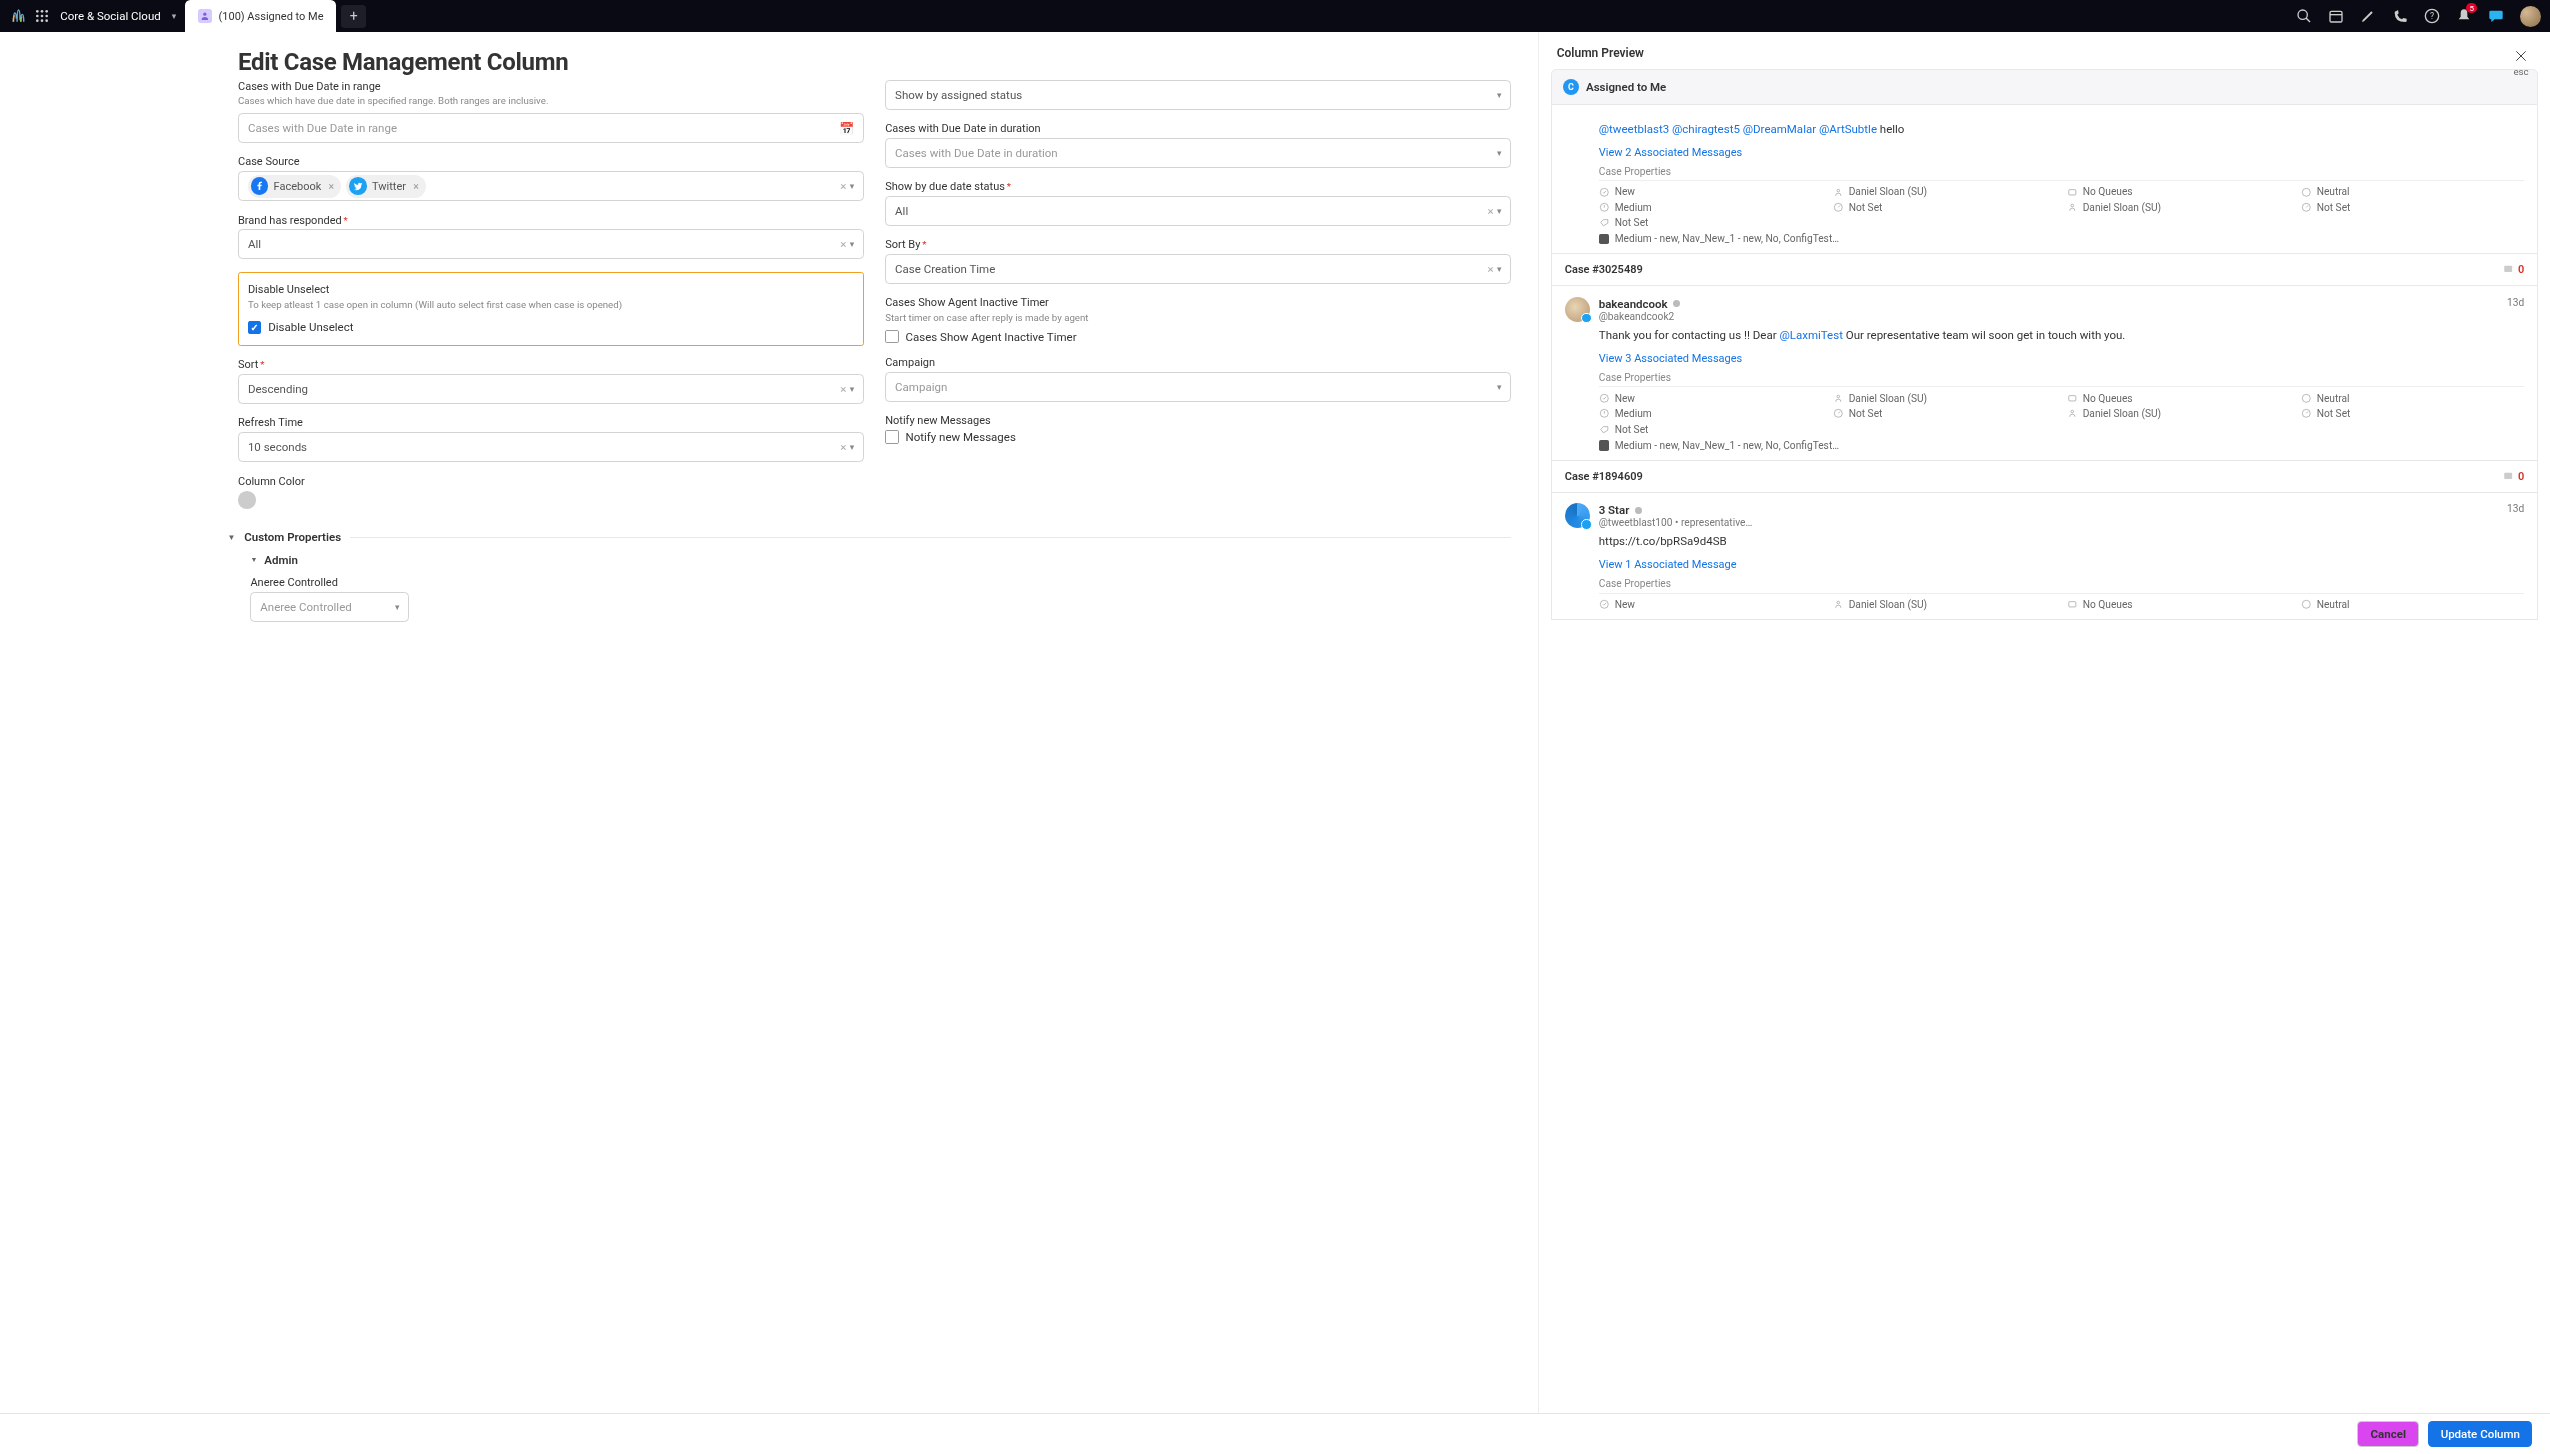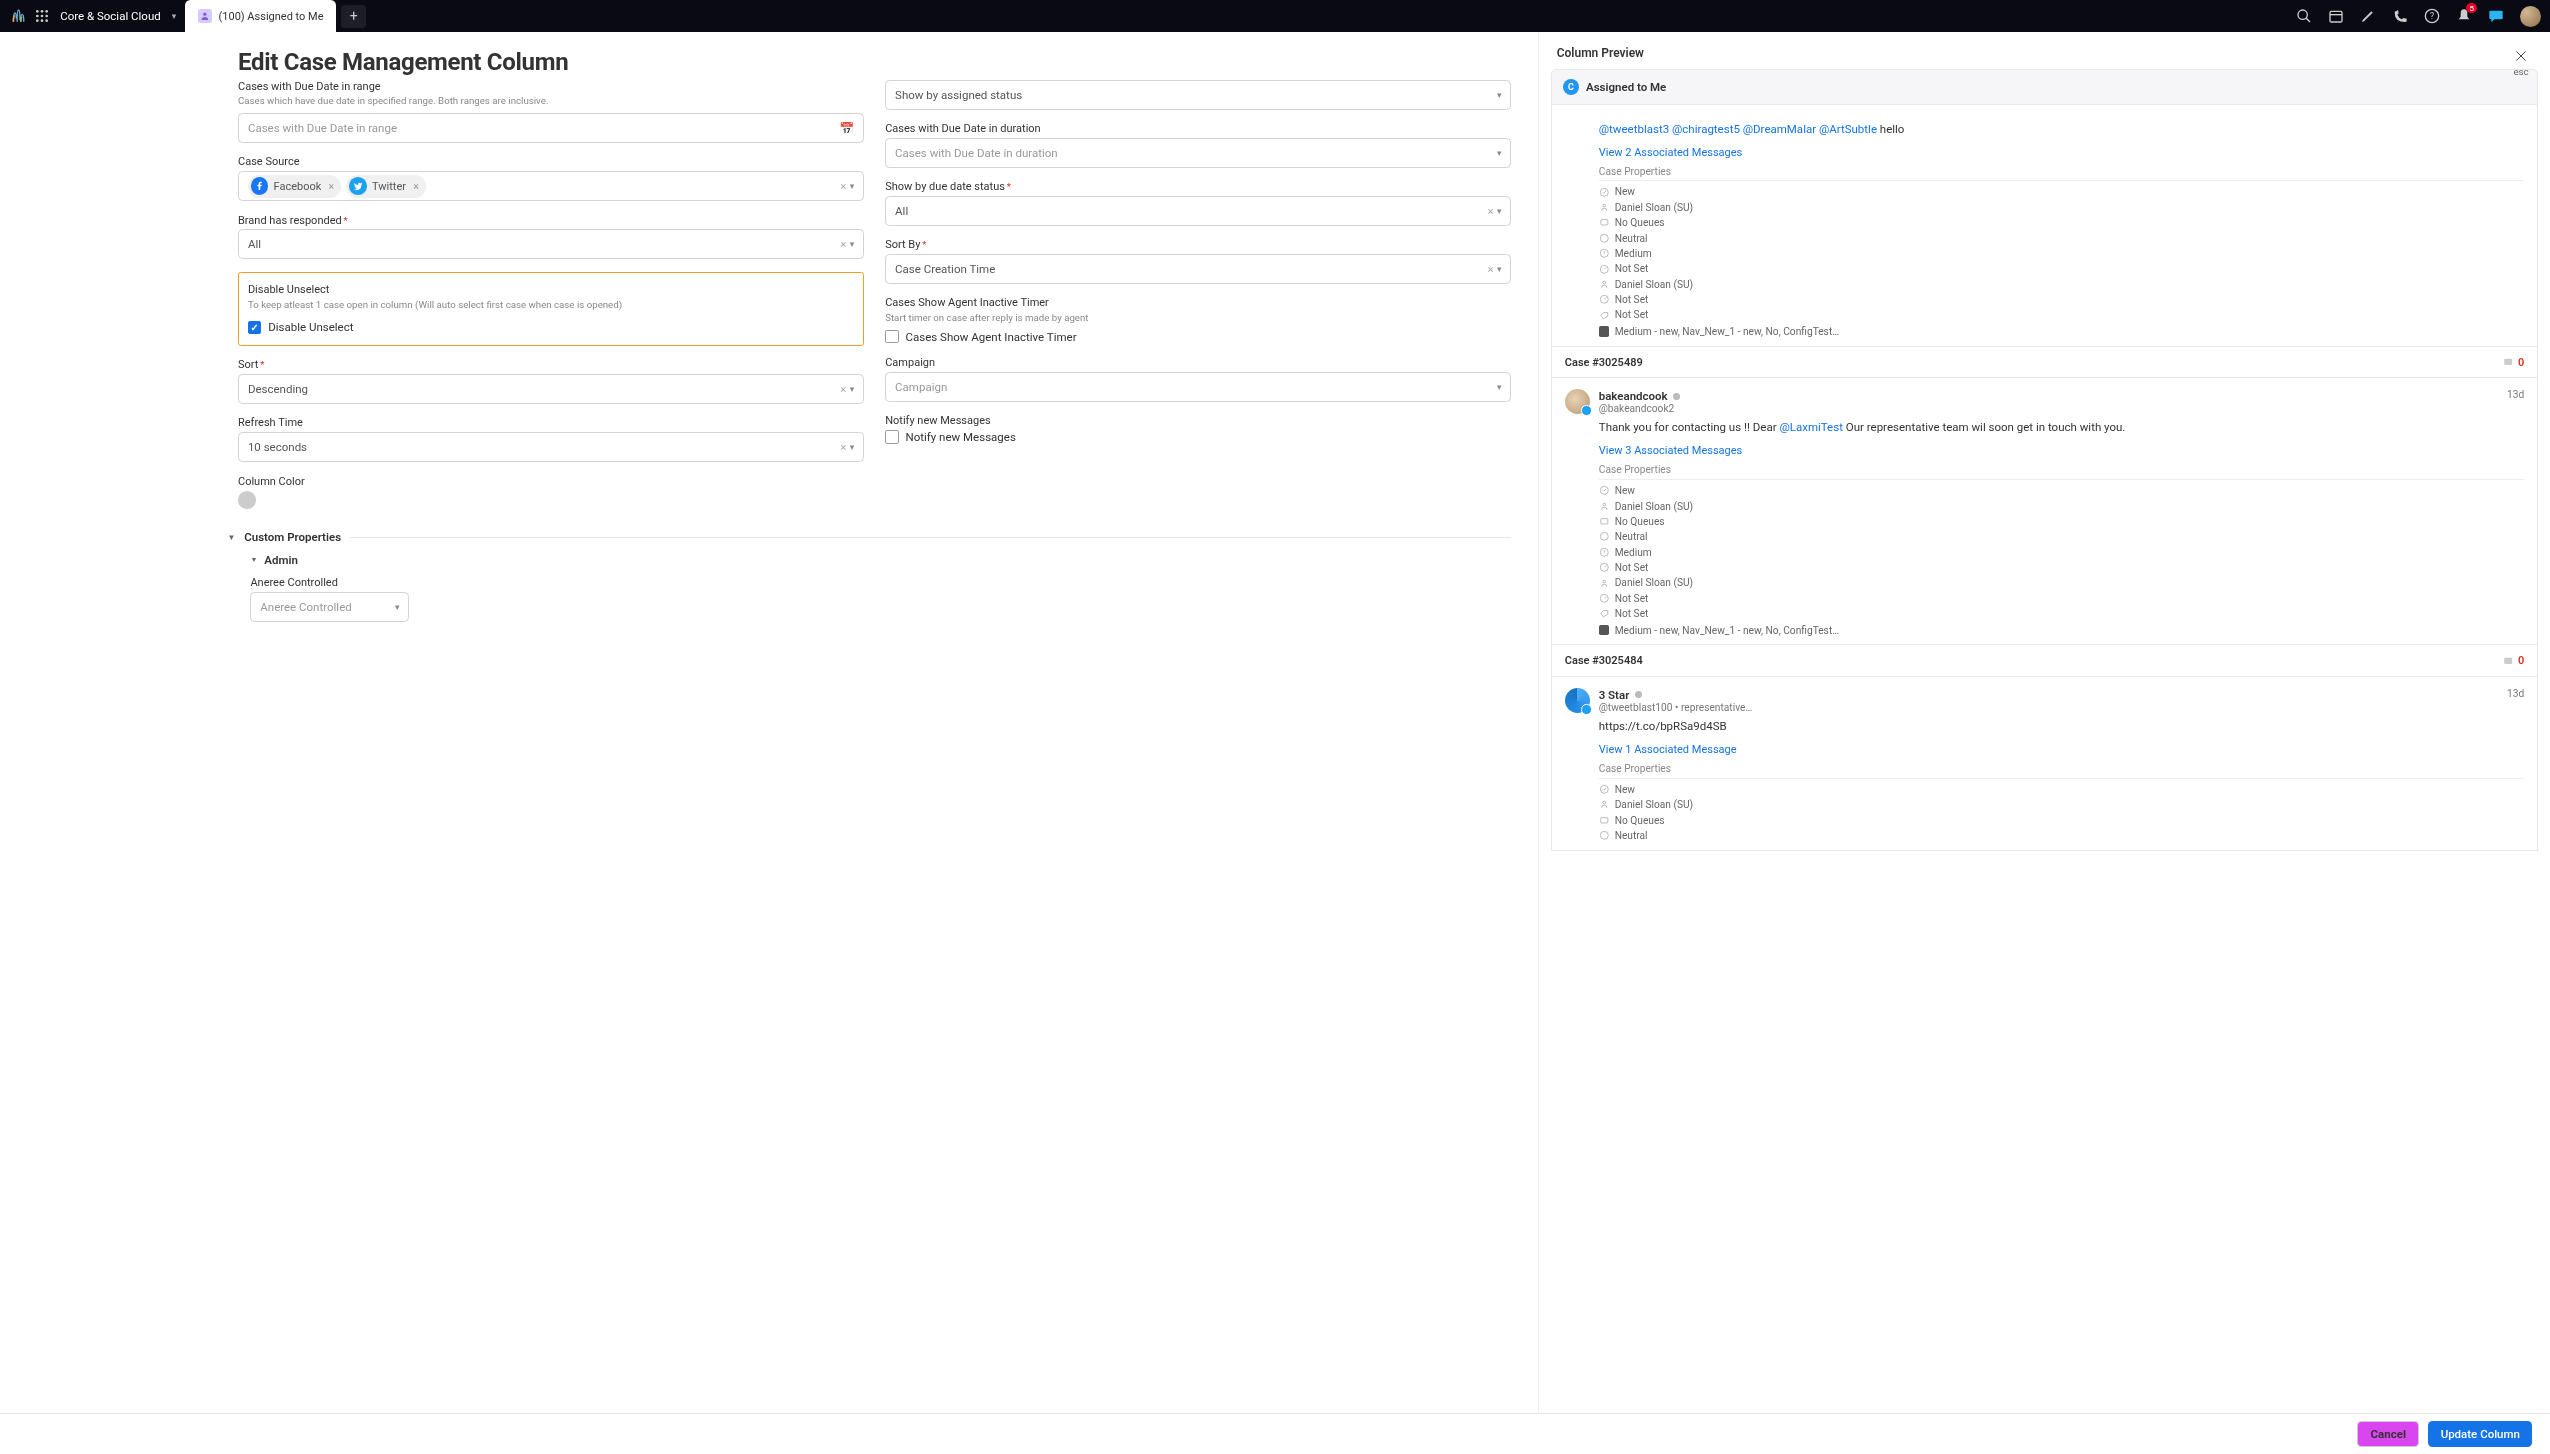--- a/index.html
+++ b/index.html
@@ -66,21 +66,21 @@
 .plat-tw { background: #1da1f2;}
 .card-meta { flex: 1; }
 .card-name { font-size: 11.5px; font-weight: 600; display:flex; align-items:center; gap:5.3px;}
 .status-dot { width:7px; height:7px; border-radius:50%; background:#bbb;}
 .card-handle { font-size: 10.2px; color: #777; }
 .card-time { font-size: 10.2px; color: #777; }
 .card-body { margin-left: 34px; font-size: 11.5px; margin-top: 5.3px; line-height: 1.4;}
 .mention { color: #1473e6; }
 .view-link { color: #1473e6; font-size: 11px; margin: 8.9px 0 7px 34px; display:block;}
 .props-label { font-size: 10.2px; color: #888; margin: 3.5px 0 5.3px 34px; padding-bottom:3.5px; border-bottom:0.9px solid #eee;}
-.props-grid { margin-left: 34px; display: grid; grid-template-columns: 1fr; gap: 4.4px 10.6px; font-size: 10.2px; color: #666;}
+.props-grid { margin-left: 34px; display: grid; grid-template-columns: 1fr 1fr 1fr 1fr; gap: 4.4px 10.6px; font-size: 10.2px; color: #666;}
 .prop { display: flex; align-items: center; gap: 5.3px; }
 .prop svg { width: 10.6px; height: 10.6px; flex-shrink:0; stroke:#888; fill:none; stroke-width:1.3;}
 .tags-row { margin-left:34px; margin-top:5.3px; display:flex; gap:5.3px; font-size:10.2px; color:#666; align-items:center;}
 .tags-row .tag-ic { width:10.6px; height:10.6px; background:#555; border-radius:1.8px;}
 .case-row { display:flex; justify-content:space-between; align-items:center; padding: 8.9px 12.4px; border:0.9px solid #e8e8e8; border-top:none; font-size:11px;}
 .case-num { font-weight:600;}
 .case-count { display:flex; align-items:center; gap:3.5px; color:#999;}
 .case-count .zero { color:#d93025; font-weight:600;}
 .footer { position:fixed; bottom:0; left:0; right:0; height: 41px; border-top: 0.9px solid #e5e5e5; display: flex; justify-content: flex-end; align-items: center; gap: 8.9px; padding: 0 17.7px; background:#fff;}
 .btn { height: 26.6px; padding: 0 12.4px; border-radius: 4.4px; font-size: 11.5px; display:flex; align-items:center; cursor:pointer;}
@@ -508,21 +508,21 @@
               <span>Not Set</span>
             </div>
         </div>
         <div class="tags-row">
             <span class="tag-ic"></span>
             <span>Medium - new, Nav_New_1 - new, No, ConfigTest…</span>
           </div>
       </div>
 
       <div class="case-row">
-        <span class="case-num">Case #3025484</span>
+        <span class="case-num">Case #1894609</span>
         <span class="case-count">
             <svg width="12.4" height="10.6" viewBox="0 0 24 24">
               <rect x="3" y="4" width="18" height="14" rx="2" fill="#ccc"></rect>
             </svg>
             <span class="zero">0</span>
           </span>
       </div>
       <div class="card">
         <div class="card-head">
           <div class="card-avatar av3">

